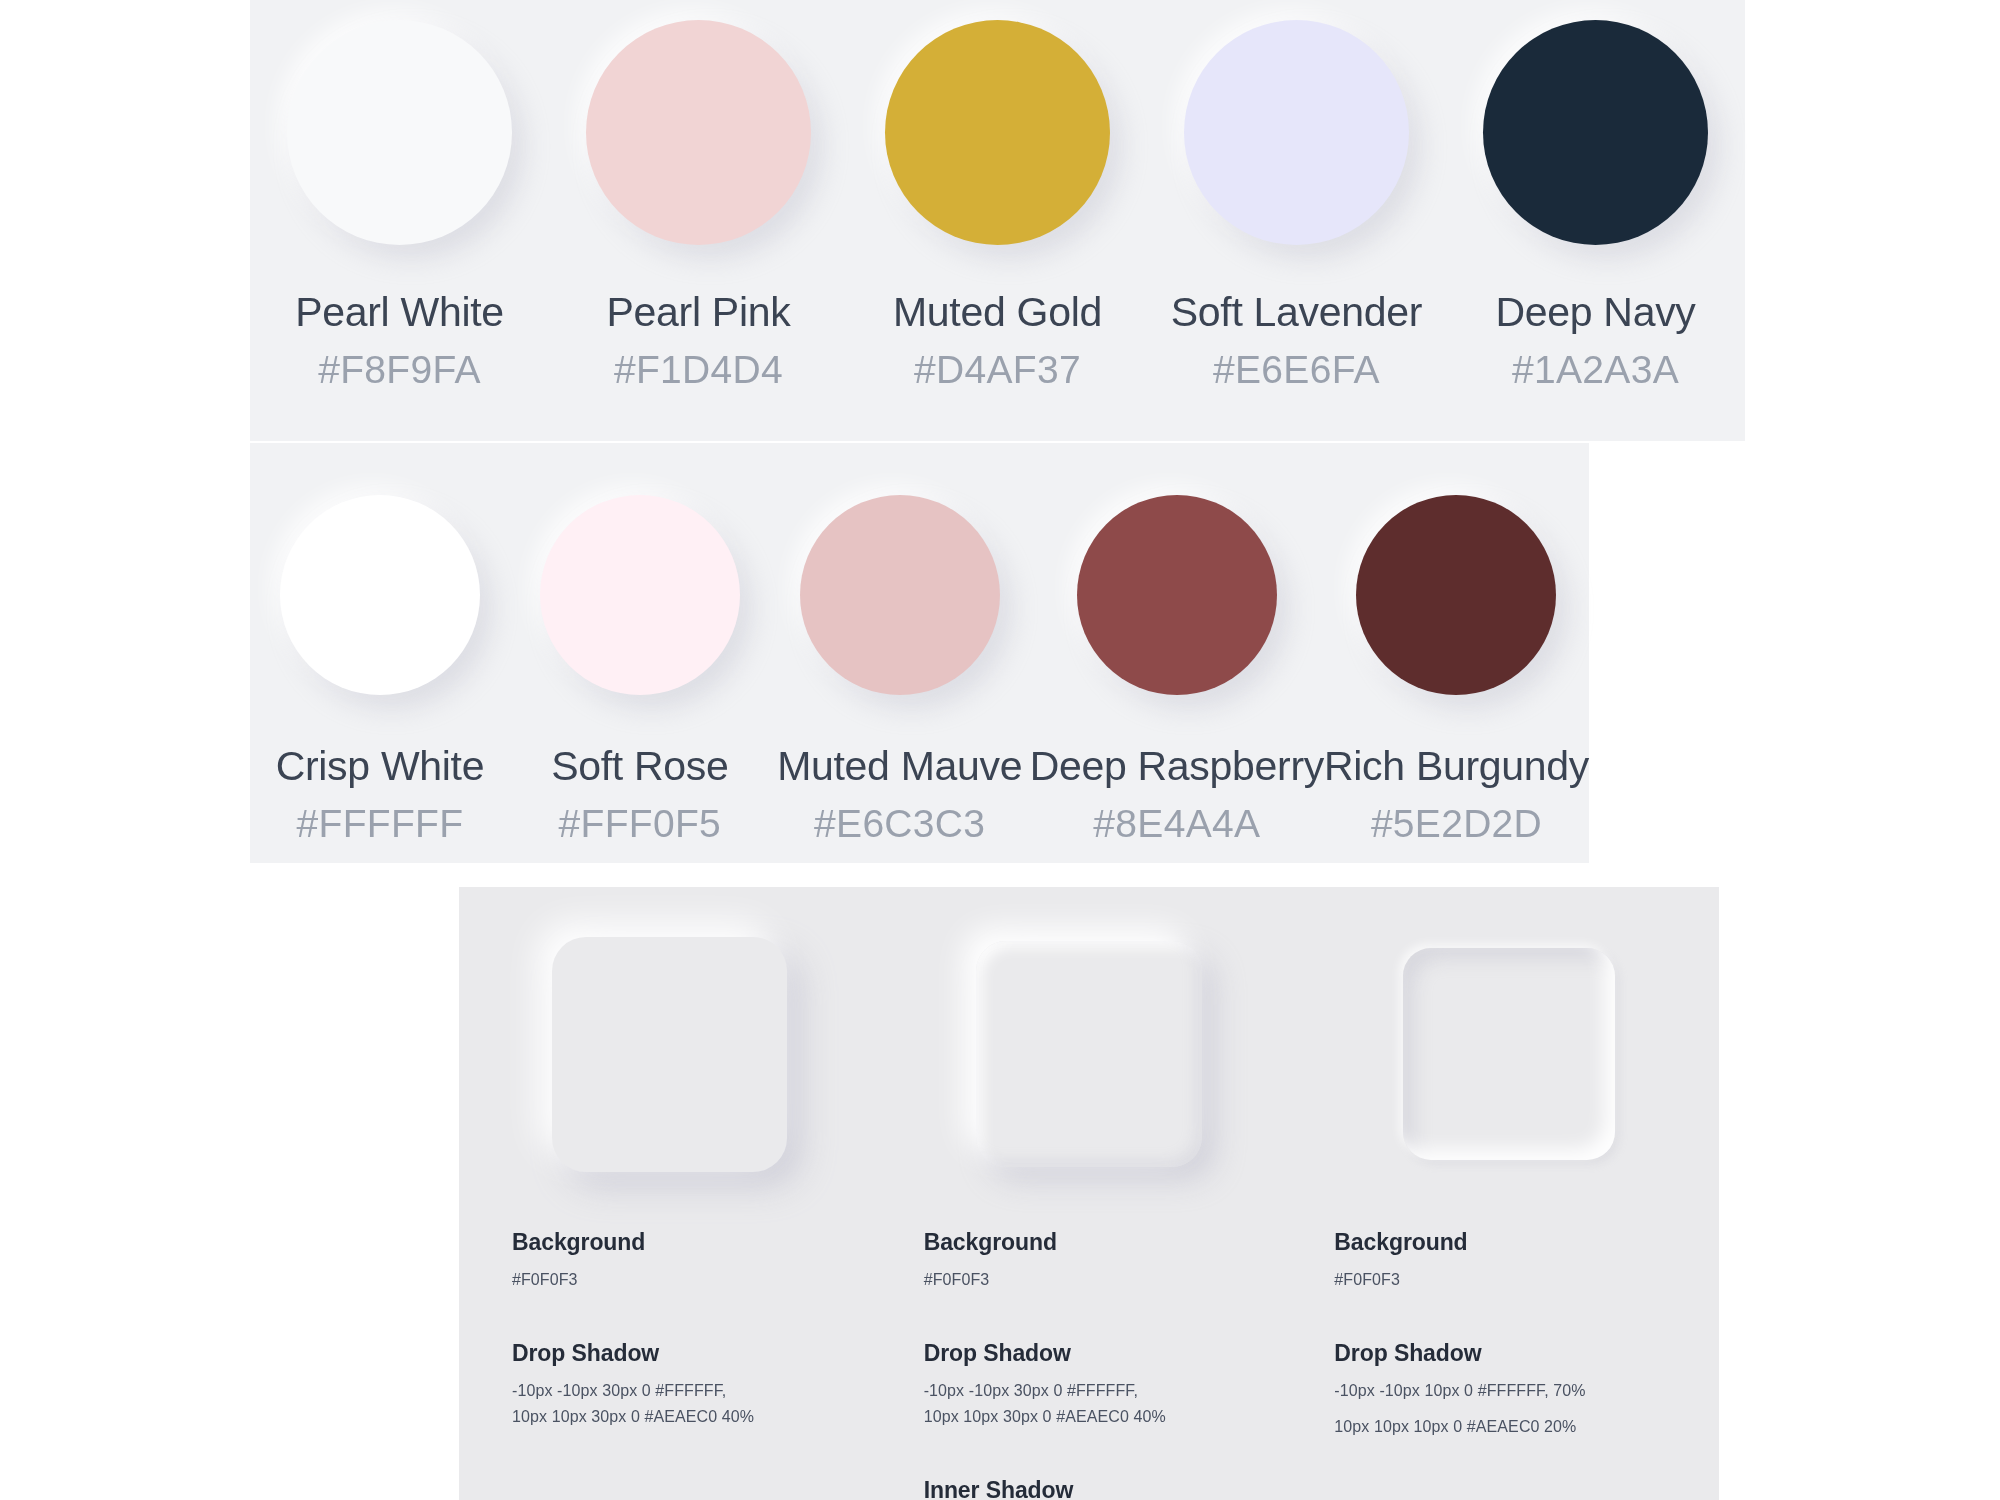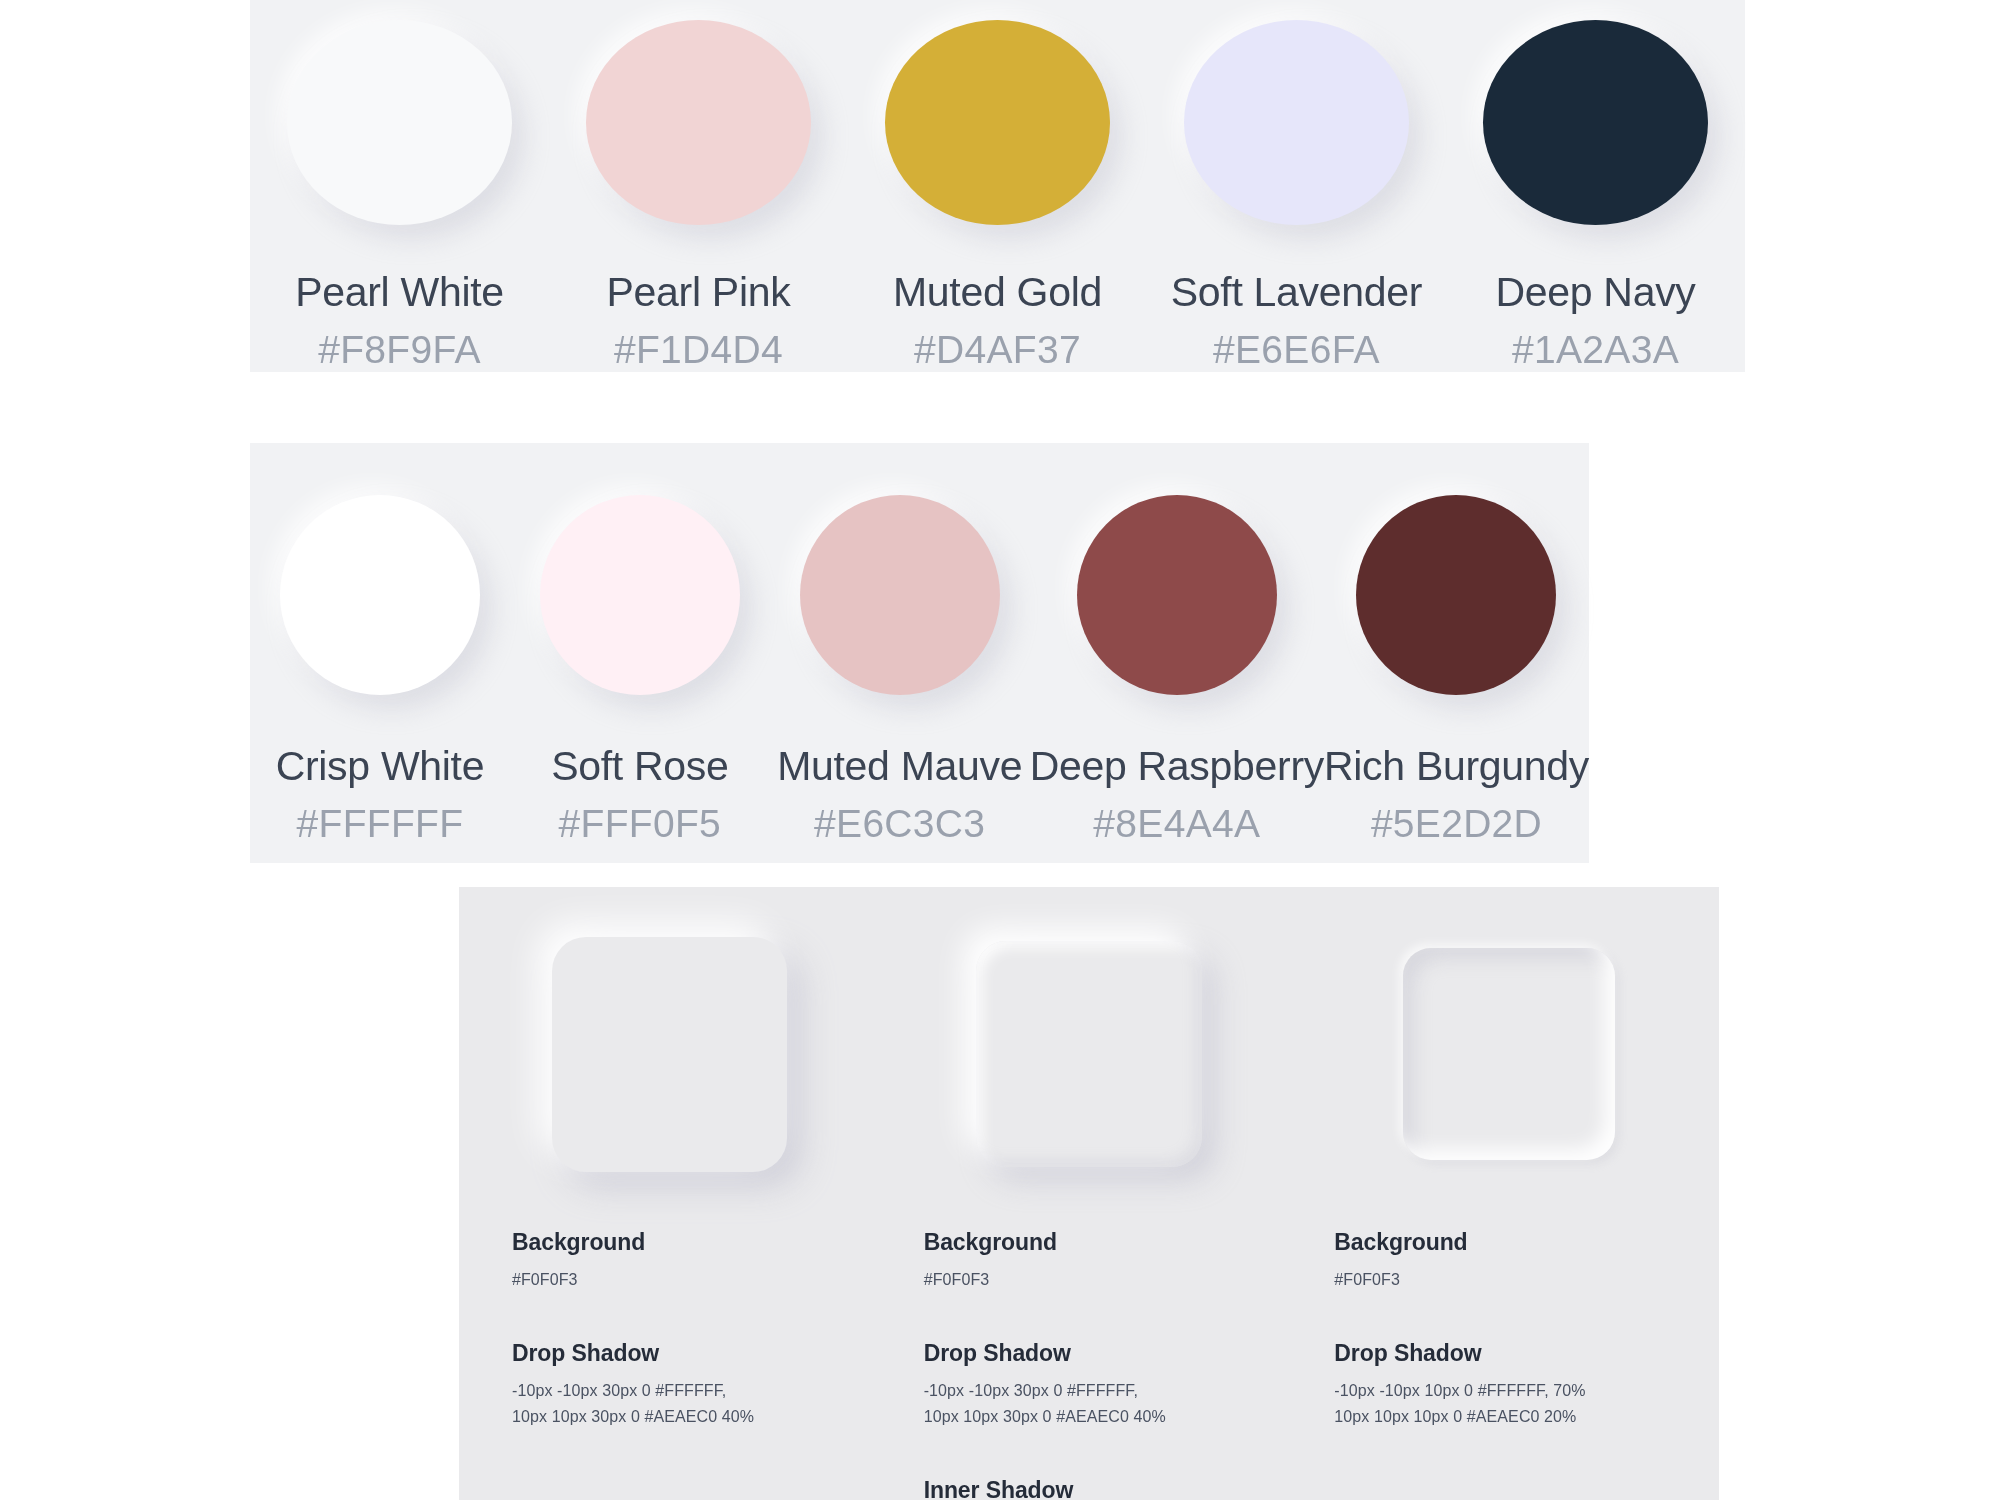--- a/index.html
+++ b/index.html
@@ -11,21 +11,21 @@
   }
   #stage { position:relative; width:2000px; height:1500px; background:#FFFFFF; }
 
   
   .palette-panel {
     position:absolute;
     background:#F1F2F4;
     display:flex;
     align-items:flex-start;
   }
-  #palette-panel-1 { left:250px; top:0px;   width:1495px; height:372px; }
+  #palette-panel-1 { left:250px; top:0px;   width:1495px; height:441px; }
   #palette-panel-2 { left:250px; top:443px; width:1339px; height:420px; }
 
   .swatch-row { display:flex; width:100%; height:100%; }
   .swatch {
     flex:1 1 0;
     display:flex;
     flex-direction:column;
     align-items:center;
   }
   #palette-panel-1 .swatch { padding-top:20px; }
@@ -255,20 +255,20 @@
       </div>
 
       <div class="spec-col">
         <div class="spec-group first">
           <div class="spec-heading">Background</div>
           <div class="spec-value">#F0F0F3</div>
         </div>
         <div class="spec-group">
           <div class="spec-heading">Drop Shadow</div>
           <div class="spec-value">-10px -10px 10px 0 #FFFFFF, 70%</div>
-          <div class="spec-value" style="margin-top:2px;">10px 10px 10px 0 #AEAEC0 20%</div>
+          <div class="spec-value" style="margin-top:12px;">10px 10px 10px 0 #AEAEC0 20%</div>
         </div>
       </div>
 
     </div>
   </div>
 
 </div>
 
 </body></html>

